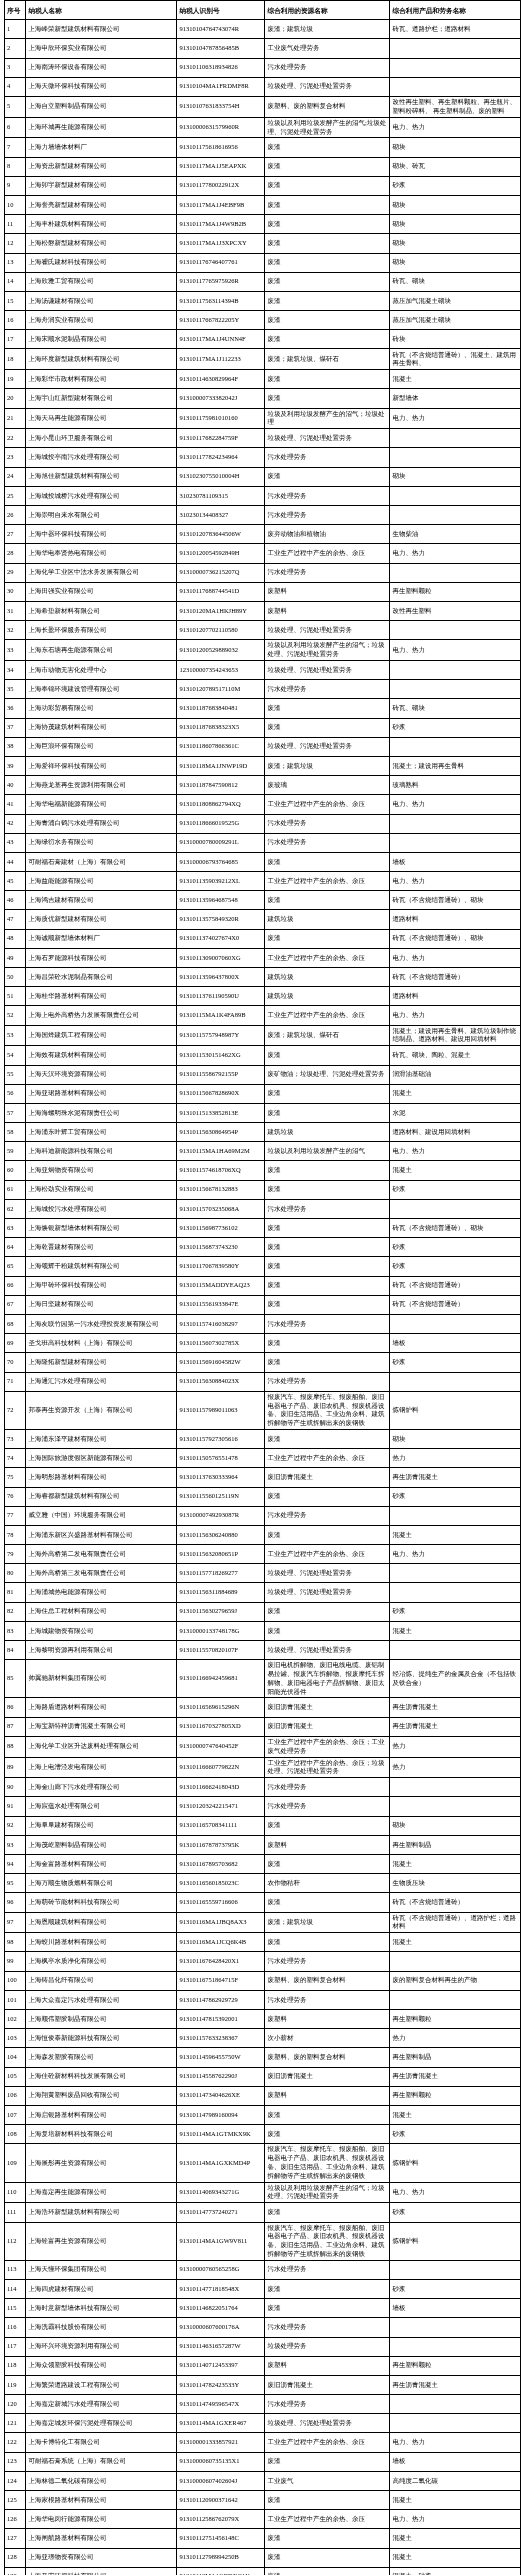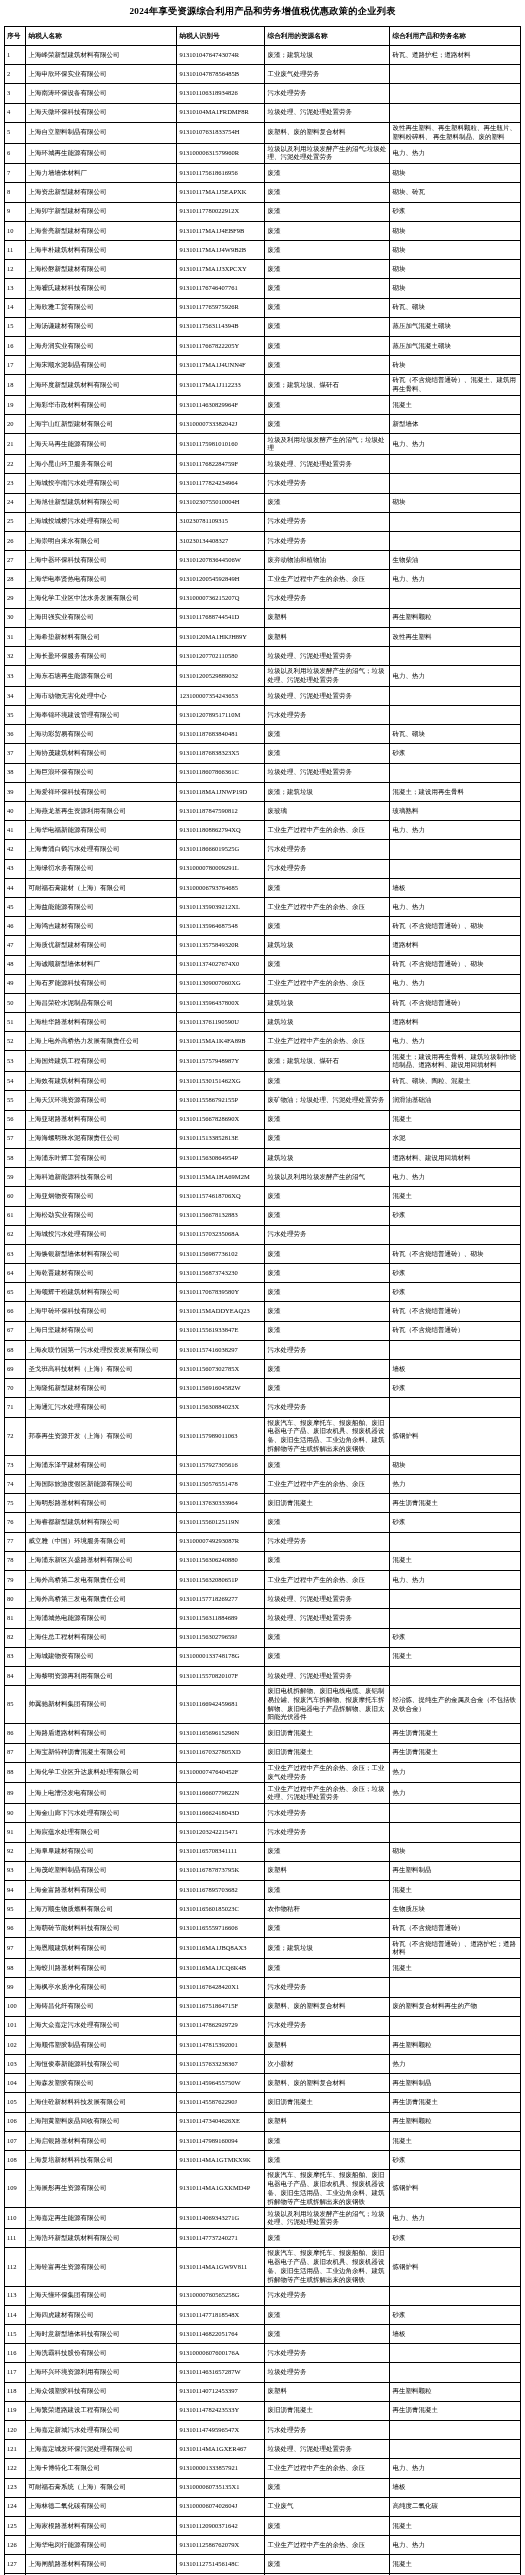--- a/index.html
+++ b/index.html
@@ -55,21 +55,20 @@
   col.w-idx  { width: 21.5px; }
   col.w-name { width: 151px; }
   col.w-id   { width: 88px; }
   col.w-res  { width: 125px; }
   col.w-prod { width: 131px; }
 </style>
 </head>
 <body>
 
 <div class="page">
-  <div class="page-title">2024年享受资源综合利用产品和劳务增值税优惠政策的企业列表</div>
 
   <table class="company-table">
     <colgroup>
       <col class="w-idx">
       <col class="w-name">
       <col class="w-id">
       <col class="w-res">
       <col class="w-prod">
     </colgroup>
     <thead>

